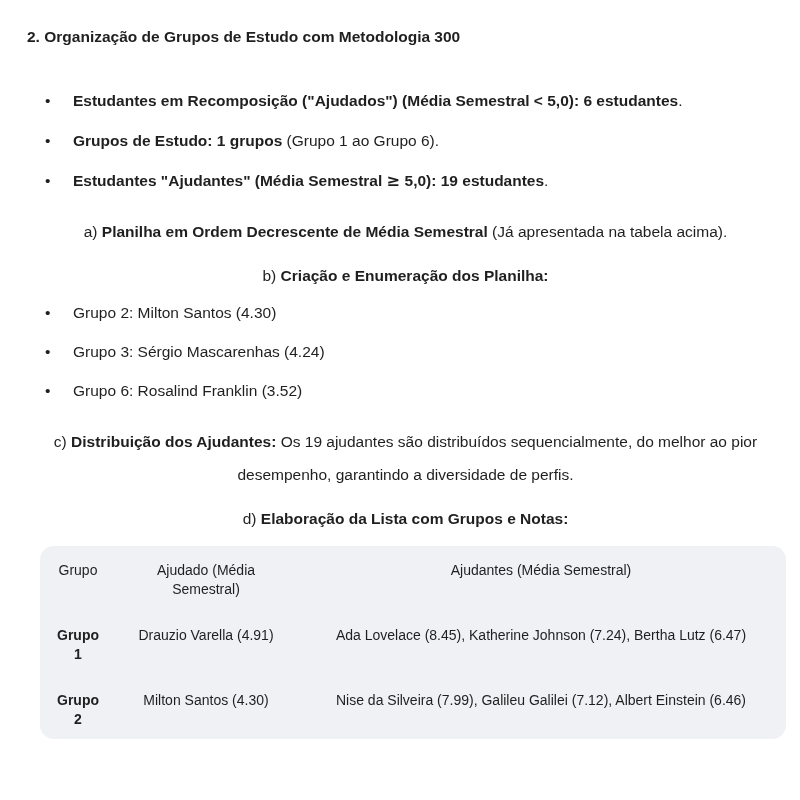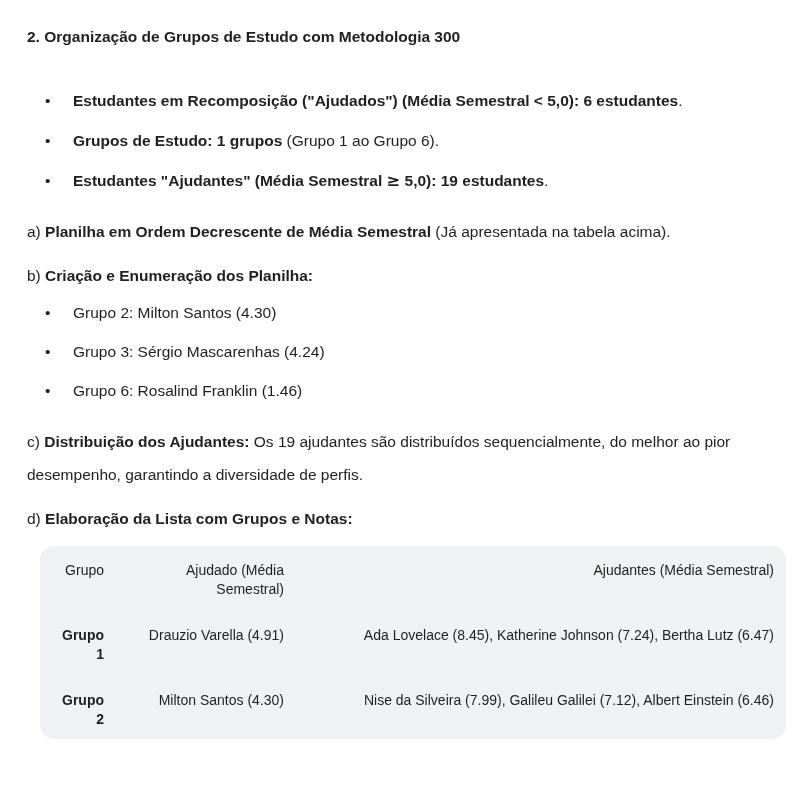--- a/index.html
+++ b/index.html
@@ -44,37 +44,38 @@
 
   .geq {
     font-family: "DejaVu Serif", serif;
     font-size: 1.05em;
   }
 
   .para {
     font-size: 15.5px;
     line-height: 33px;
     margin: 0 0 11px 0;
+    text-align: center;
   }
   .para.tight { margin-bottom: 9px; }
 
   .table-card {
     margin-left: 13px;
     width: 746px;
     background: #f0f1f5;
     border-radius: 14px;
     padding: 0;
   }
   table.data-table {
     width: 100%;
     table-layout: fixed;
     border-collapse: collapse;
   }
   .data-table th, .data-table td {
-    text-align: right;
+    text-align: center;
     vertical-align: top;
     font-size: 14px;
     line-height: 19px;
     word-wrap: break-word;
   }
   .data-table th {
     font-weight: 400;
     padding: 15px 12px 10px 12px;
   }
   .data-table td {
@@ -105,21 +106,21 @@
     <span>a) </span><span class="b">Planilha em Ordem Decrescente de Média Semestral</span><span> (Já apresentada na tabela acima).</span>
   </p>
 
   <p class="para tight">
     <span>b) </span><span class="b">Criação e Enumeração dos Planilha:</span><span></span>
   </p>
 
   <ul class="plain-list">
     <li>Grupo 2: Milton Santos (4.30)</li>
     <li>Grupo 3: Sérgio Mascarenhas (4.24)</li>
-    <li>Grupo 6: Rosalind Franklin (1.46)</li>
+    <li>Grupo 6: Rosalind Franklin (3.52)</li>
   </ul>
 
   <p class="para">
     <span>c) </span><span class="b">Distribuição dos Ajudantes:</span><span> Os 19 ajudantes são distribuídos sequencialmente, do melhor ao pior desempenho, garantindo a diversidade de perfis.</span>
   </p>
 
   <p class="para">
     <span>d) </span><span class="b">Elaboração da Lista com Grupos e Notas:</span><span></span>
   </p>
 

